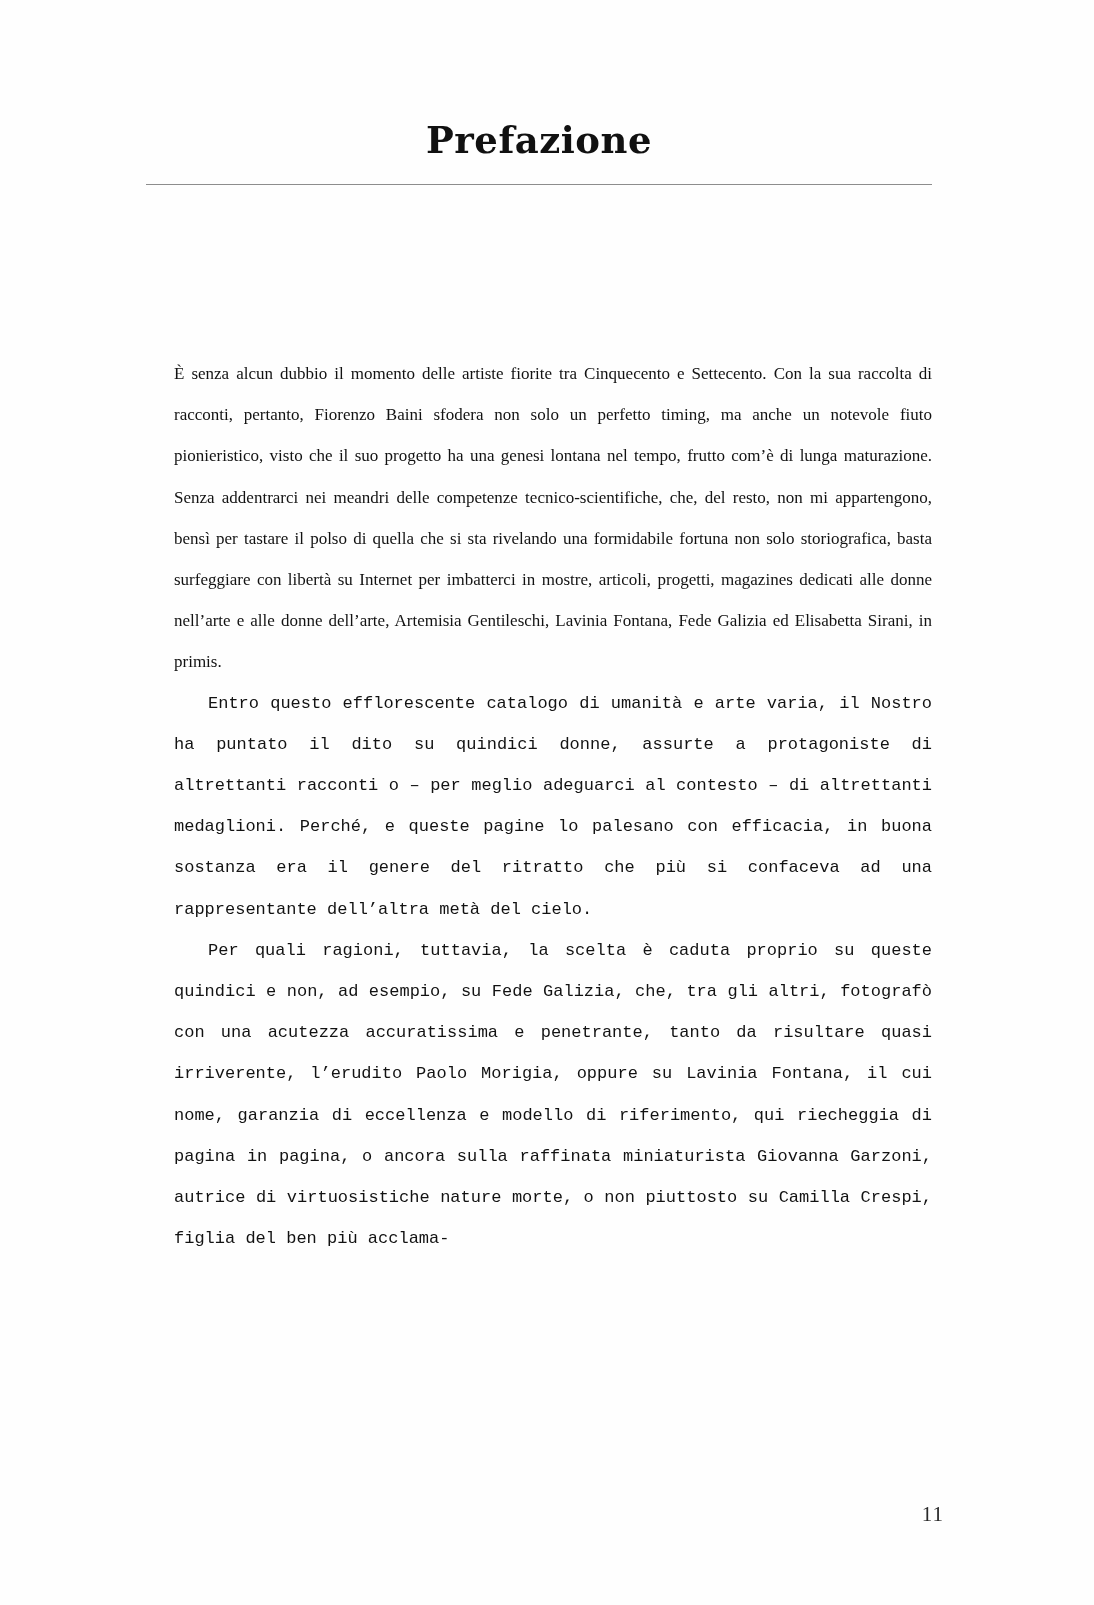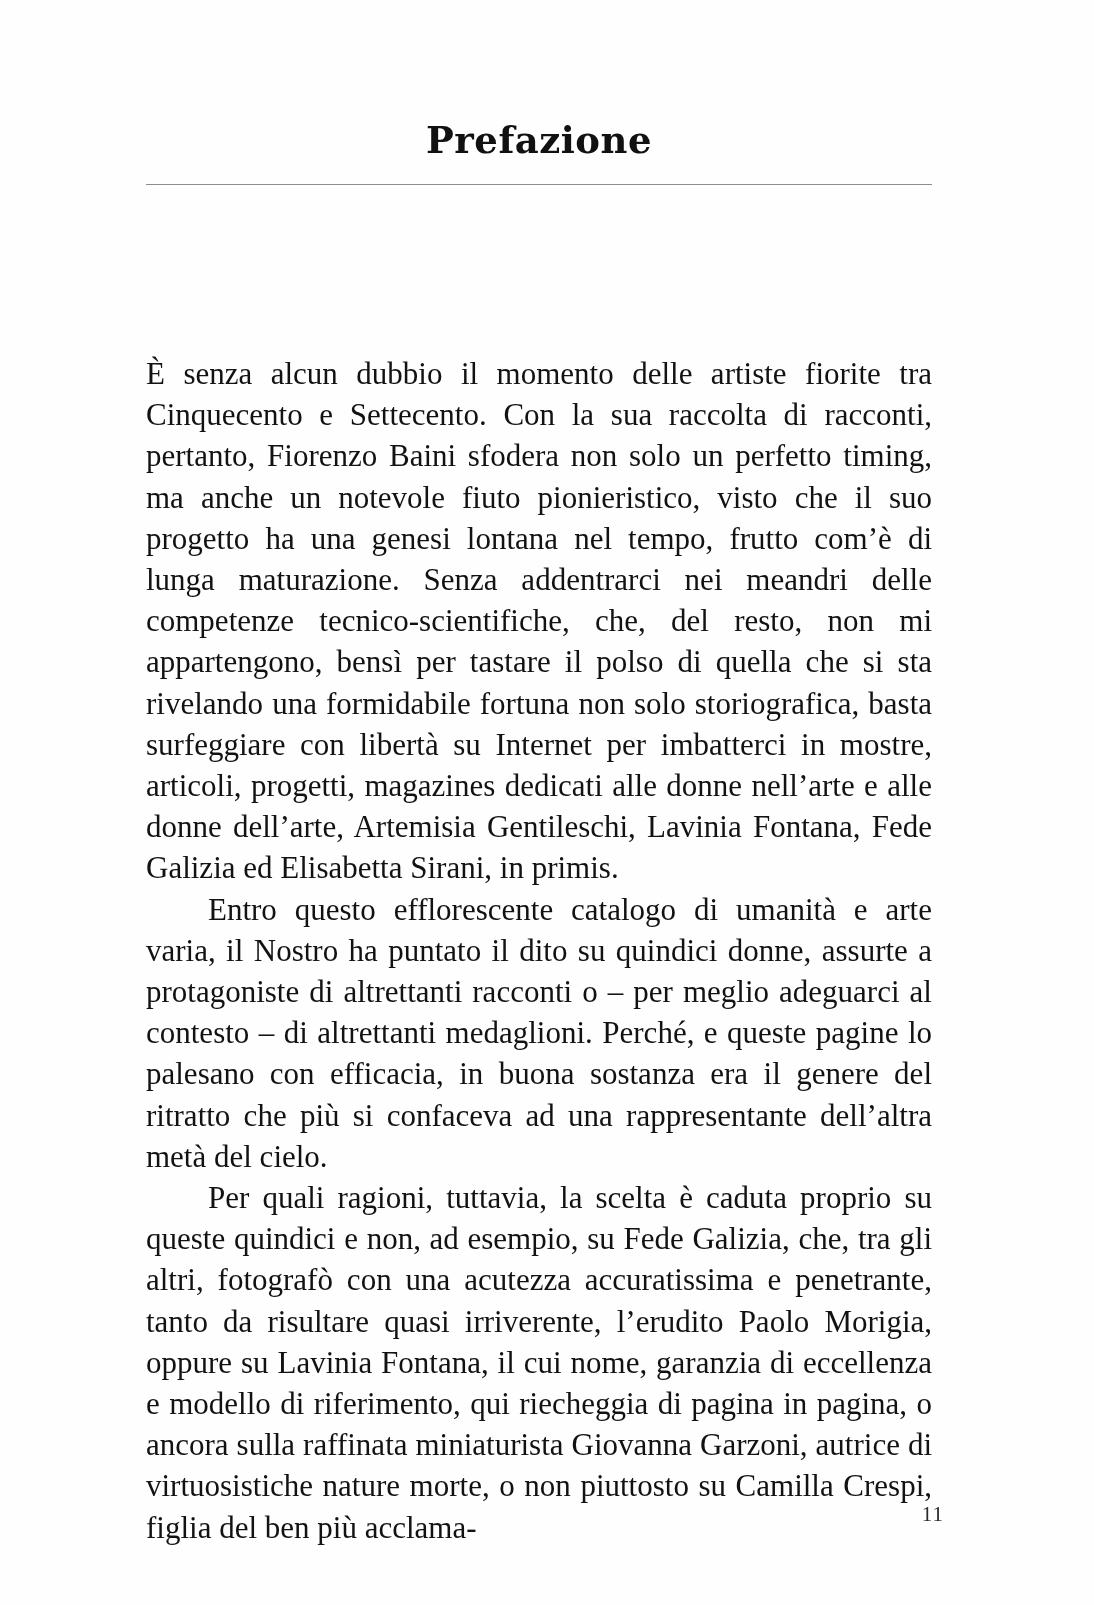--- a/index.html
+++ b/index.html
@@ -41,33 +41,35 @@
   }
   .title-rule {
     border: none;
     border-top: 1px solid #8d8d8d;
     margin: 0;
     width: 100%;
     height: 0;
   }
   .body-text {
     margin-top: 168px;
-    font-size: 31px;
+    font-size: 17px;
     line-height: 41.2px;
     text-align: justify;
     text-justify: inter-word;
     color: #121212;
     hyphens: manual;
+    margin-left: 28px;
   }
   .body-text p {
     margin: 0;
     text-indent: 0;
   }
   .body-text p + p {
     text-indent: 2.0em;
+    font-family: Liberation Mono, monospace;
   }
   .folio {
     position: absolute;
     right: 150px;
     bottom: 78px;
     font-family: "Liberation Serif", serif;
     font-size: 21px;
     letter-spacing: 1px;
     color: #2a2a2a;
   }

